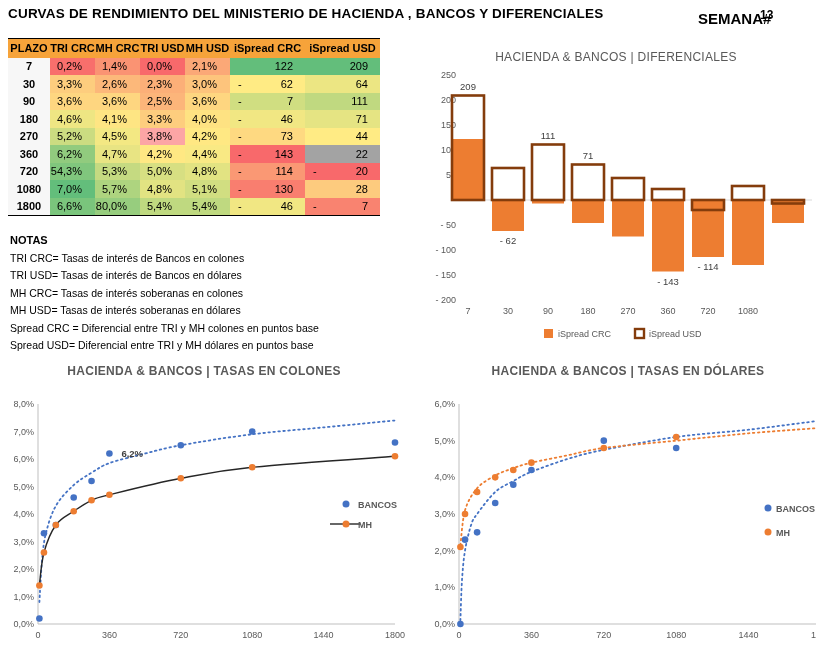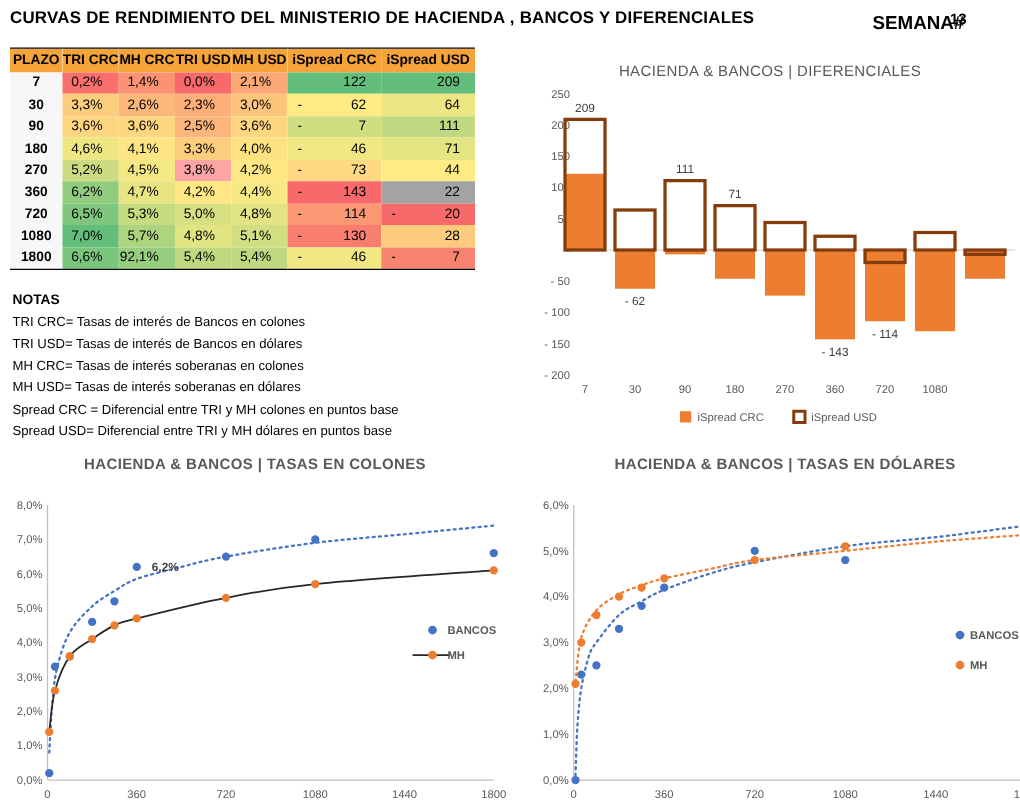--- a/index.html
+++ b/index.html
@@ -174,21 +174,21 @@
         </td>
         <td class="spread" style="background: #a3a3a3; margin-top: 24px;">
           <div class="wrap">
             <span class="minus"></span>
             <span class="val">22</span>
           </div>
         </td>
       </tr>
       <tr>
         <td class="plazo">720</td>
-        <td class="pct" style="background: rgb(128, 198, 125);">6,5%</td>
+        <td class="pct" style="background: rgb(128, 198, 125);">54,3%</td>
         <td class="pct" style="background: rgb(197, 218, 129);">5,3%</td>
         <td class="pct" style="background: rgb(215, 223, 130);">5,0%</td>
         <td class="pct" style="background: rgb(226, 227, 130);">4,8%</td>
         <td class="spread" style="background: rgb(250, 152, 116);">
           <div class="wrap">
             <span class="minus">-</span>
             <span class="val">114</span>
           </div>
         </td>
         <td class="spread" style="background: rgb(248, 105, 107);">
@@ -213,21 +213,21 @@
         <td class="spread" style="background: rgb(253, 203, 126);">
           <div class="wrap">
             <span class="minus"></span>
             <span class="val">28</span>
           </div>
         </td>
       </tr>
       <tr>
         <td class="plazo">1800</td>
         <td class="pct" style="background: rgb(122, 197, 124);">6,6%</td>
-        <td class="pct" style="background: rgb(151, 205, 126);">92,1%</td>
+        <td class="pct" style="background: rgb(151, 205, 126);">80,0%</td>
         <td class="pct" style="background: rgb(191, 217, 128);">5,4%</td>
         <td class="pct" style="background: rgb(191, 217, 128);">5,4%</td>
         <td class="spread" style="background: rgb(241, 231, 131);">
           <div class="wrap">
             <span class="minus">-</span>
             <span class="val">46</span>
           </div>
         </td>
         <td class="spread" style="background: rgb(249, 131, 112);">
           <div class="wrap">

